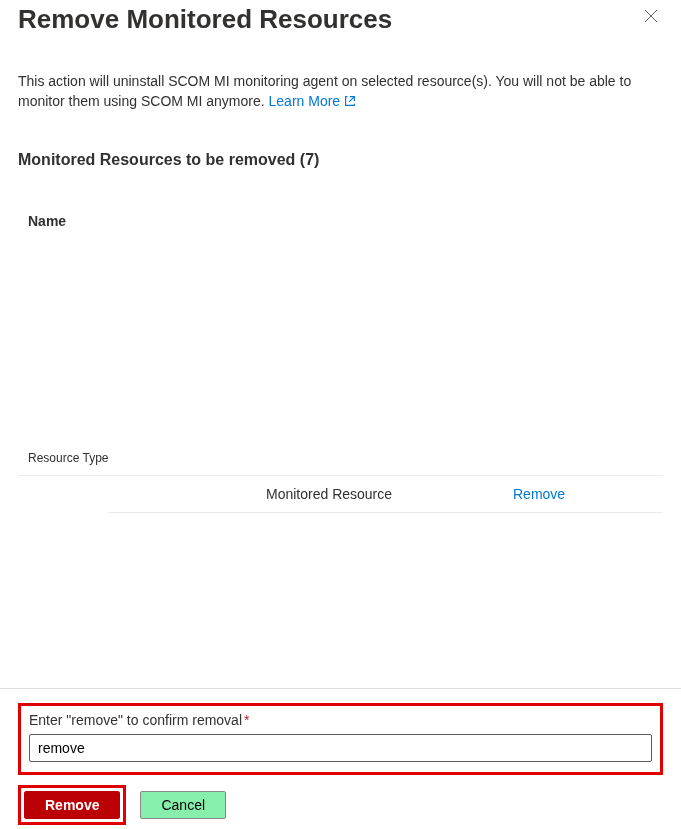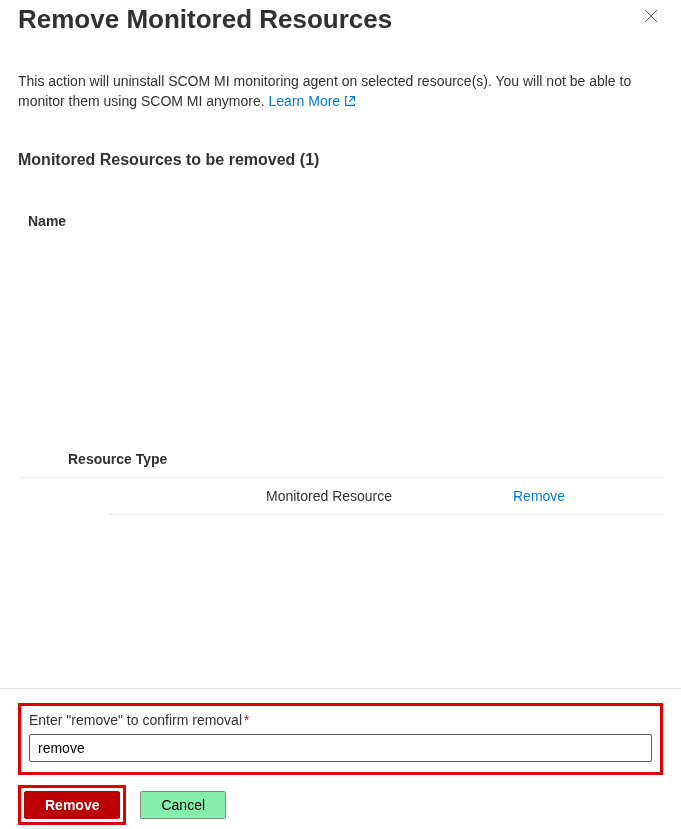--- a/index.html
+++ b/index.html
@@ -68,23 +68,22 @@
       padding: 10px 10px;
       flex-direction: column;
     }
     .col-name {
       flex: 0 0 238px;
       font-size: 14px;
       font-weight: 600;
     }
     .col-type {
       flex: 1;
-      font-size: 14px;
-      font-weight: 700;
-      margin-left: 40px;
+      font-size: 12px;
+      font-weight: 400;
     }
     .table-row {
       display: flex;
       align-items: flex-end;
       padding: 10px 10px;
       border-bottom: 1px solid #edebe9;
       margin-left: 90px;
     }
     .cell-name {
       flex: 0 0 148px;
@@ -172,21 +171,21 @@
   </div>
 
   <p class="description">
     <span>This action will uninstall SCOM MI monitoring agent on selected resource(s). You will not be able to monitor them using SCOM MI anymore. </span><a class="learn-more"><span>Learn More</span><span class="learn-more-icon"><svg width="14" height="14" viewBox="0 0 16 16" fill="none">
             <path d="M5 3H3v10h10v-2" stroke="#0078d4" stroke-width="1.3" fill="none"></path>
             <path d="M8 3h5v5" stroke="#0078d4" stroke-width="1.3" fill="none"></path>
             <path d="M13 3L7 9" stroke="#0078d4" stroke-width="1.3"></path>
           </svg></span></a>
   </p>
 
-  <div class="section-label">Monitored Resources to be removed (1)</div>
+  <div class="section-label">Monitored Resources to be removed (7)</div>
 
   <div class="table">
     <div class="table-head">
       <div class="col-name">Name</div>
       <div class="col-type">Resource Type</div>
     </div>
     <div class="table-row">
       <div class="cell-name"></div>
       <div class="cell-type">Monitored Resource</div>
       <div class="cell-action">

